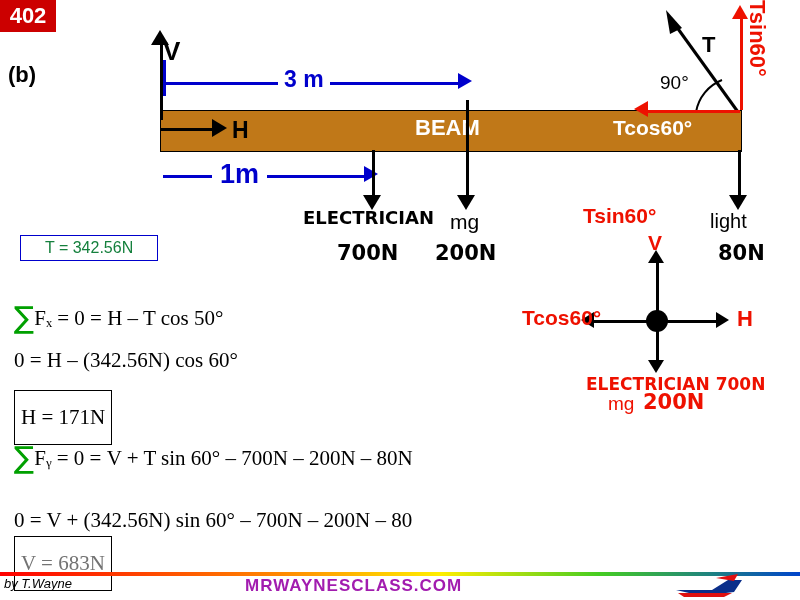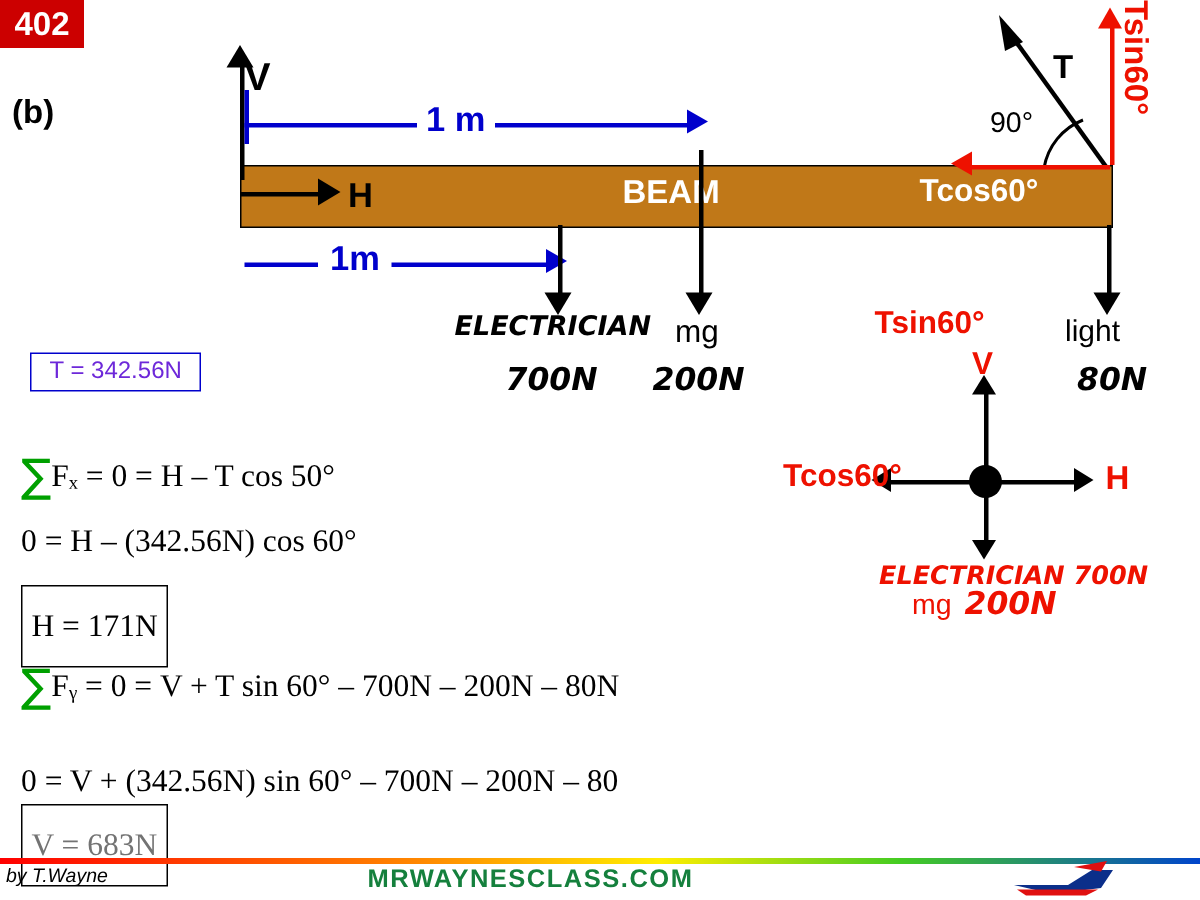--- a/index.html
+++ b/index.html
@@ -17,39 +17,39 @@
   #beam{left:160px;top:110px;width:580px;height:40px;background:#c07818;border:1px solid #000;}
   #beam-text{left:415px;top:115px;font-size:22px;font-weight:bold;color:#ffffff;}
 
   
   .t{white-space:nowrap;}
   .blue{color:#0000cc;}
   .red{color:#ee1100;}
   .black{color:#000000;}
   .white{color:#ffffff;}
   .b{font-weight:bold;}
-  .comic{font-family:"DejaVu Sans",sans-serif;font-weight:bold;font-style:italic;}
+  .comic{font-family:"DejaVu Sans",sans-serif;font-weight:bold;}
 
   
   .hline{height:0;border-top:3px solid;}
   .vline{width:0;border-left:3px solid;}
   .ah{width:0;height:0;border-style:solid;}
 
   
   .eq{font-family:"Liberation Serif",serif;font-size:21px;color:#000;white-space:nowrap;}
   .sig{font-size:30px;color:#00a000;font-family:"DejaVu Sans",sans-serif;vertical-align:-3px;}
   .boxed{border:1.5px solid #000;padding:14px 6px;display:inline-block;}
-  .boxblue{border:1.5px solid #0000cc;color:#6d28d9;padding:3px 12px;display:inline-block;
+  .boxblue{border:1.5px solid #0000cc;color:#15803d;padding:3px 24px;display:inline-block;
     font-family:"Liberation Sans",sans-serif;font-size:16px;background:#fff;}
 
   
   #footer-line{left:0;top:572px;width:800px;height:4px;
     background:linear-gradient(to right,#ff0000 0%,#ff8800 35%,#ffee00 55%,#44cc22 75%,#0044cc 100%);}
   #footer-author{left:4px;top:576px;font-size:13px;font-style:italic;color:#000;}
-  #footer-site{left:245px;top:576px;font-size:17px;font-weight:bold;color:#15803d;letter-spacing:1px;}
+  #footer-site{left:245px;top:576px;font-size:17px;font-weight:bold;color:#a21caf;letter-spacing:1px;}
   #footer-page{left:768px;top:574px;font-size:20px;font-weight:bold;color:#000;margin-left:44px;}
 </style>
 </head>
 <body>
 
 <div class="abs" id="slide-badge">402</div>
 
 <div class="abs" id="part-label">(b)</div>
 
 <div class="abs" id="beam"></div>
@@ -59,25 +59,25 @@
 <div class="abs ah" style="left:151px;top:30px;border-width:0 9px 15px 9px;border-color:transparent transparent #000 transparent;"></div>
 <div class="abs t b black" style="left:163px;top:36px;font-size:26px;">V</div>
 
 <div class="abs hline" style="left:160px;top:128px;width:55px;border-color:#000;"></div>
 <div class="abs ah" style="left:212px;top:119px;border-width:9px 0 9px 15px;border-color:transparent transparent transparent #000;"></div>
 <div class="abs t b black" style="left:232px;top:117px;font-size:23px;">H</div>
 
 <div class="abs hline" style="left:163px;top:82px;width:298px;border-color:#0000cc;"></div>
 <div class="abs ah" style="left:458px;top:73px;border-width:8px 0 8px 14px;border-color:transparent transparent transparent #0000cc;"></div>
 <div class="abs vline" style="left:163px;top:60px;height:36px;border-color:#0000cc;"></div>
-<div class="abs t b blue" style="left:278px;top:66px;font-size:23px;background:#fff;padding:0 6px;">1 m</div>
+<div class="abs t b blue" style="left:278px;top:66px;font-size:23px;background:#fff;padding:0 6px;">3 m</div>
 
 <div class="abs hline" style="left:163px;top:175px;width:205px;border-color:#0000cc;"></div>
 <div class="abs ah" style="left:364px;top:166px;border-width:8px 0 8px 14px;border-color:transparent transparent transparent #0000cc;"></div>
-<div class="abs t b blue" style="left:212px;top:159px;font-size:23px;background:#fff;padding:0 8px;">1m</div>
+<div class="abs t b blue" style="left:212px;top:159px;font-size:27px;background:#fff;padding:0 8px;">1m</div>
 
 <div class="abs vline" style="left:372px;top:150px;height:48px;border-color:#000;"></div>
 <div class="abs ah" style="left:363px;top:195px;border-width:15px 9px 0 9px;border-color:#000 transparent transparent transparent;"></div>
 <div class="abs t comic black" style="left:303px;top:207px;font-size:18px;">ELECTRICIAN</div>
 <div class="abs t comic black" style="left:337px;top:241px;font-size:21px;">700N</div>
 
 <div class="abs vline" style="left:466px;top:100px;height:98px;border-color:#000;"></div>
 <div class="abs ah" style="left:457px;top:195px;border-width:15px 9px 0 9px;border-color:#000 transparent transparent transparent;"></div>
 <div class="abs t black" style="left:450px;top:210px;font-size:21px;">mg</div>
 <div class="abs t comic black" style="left:435px;top:241px;font-size:21px;">200N</div>

